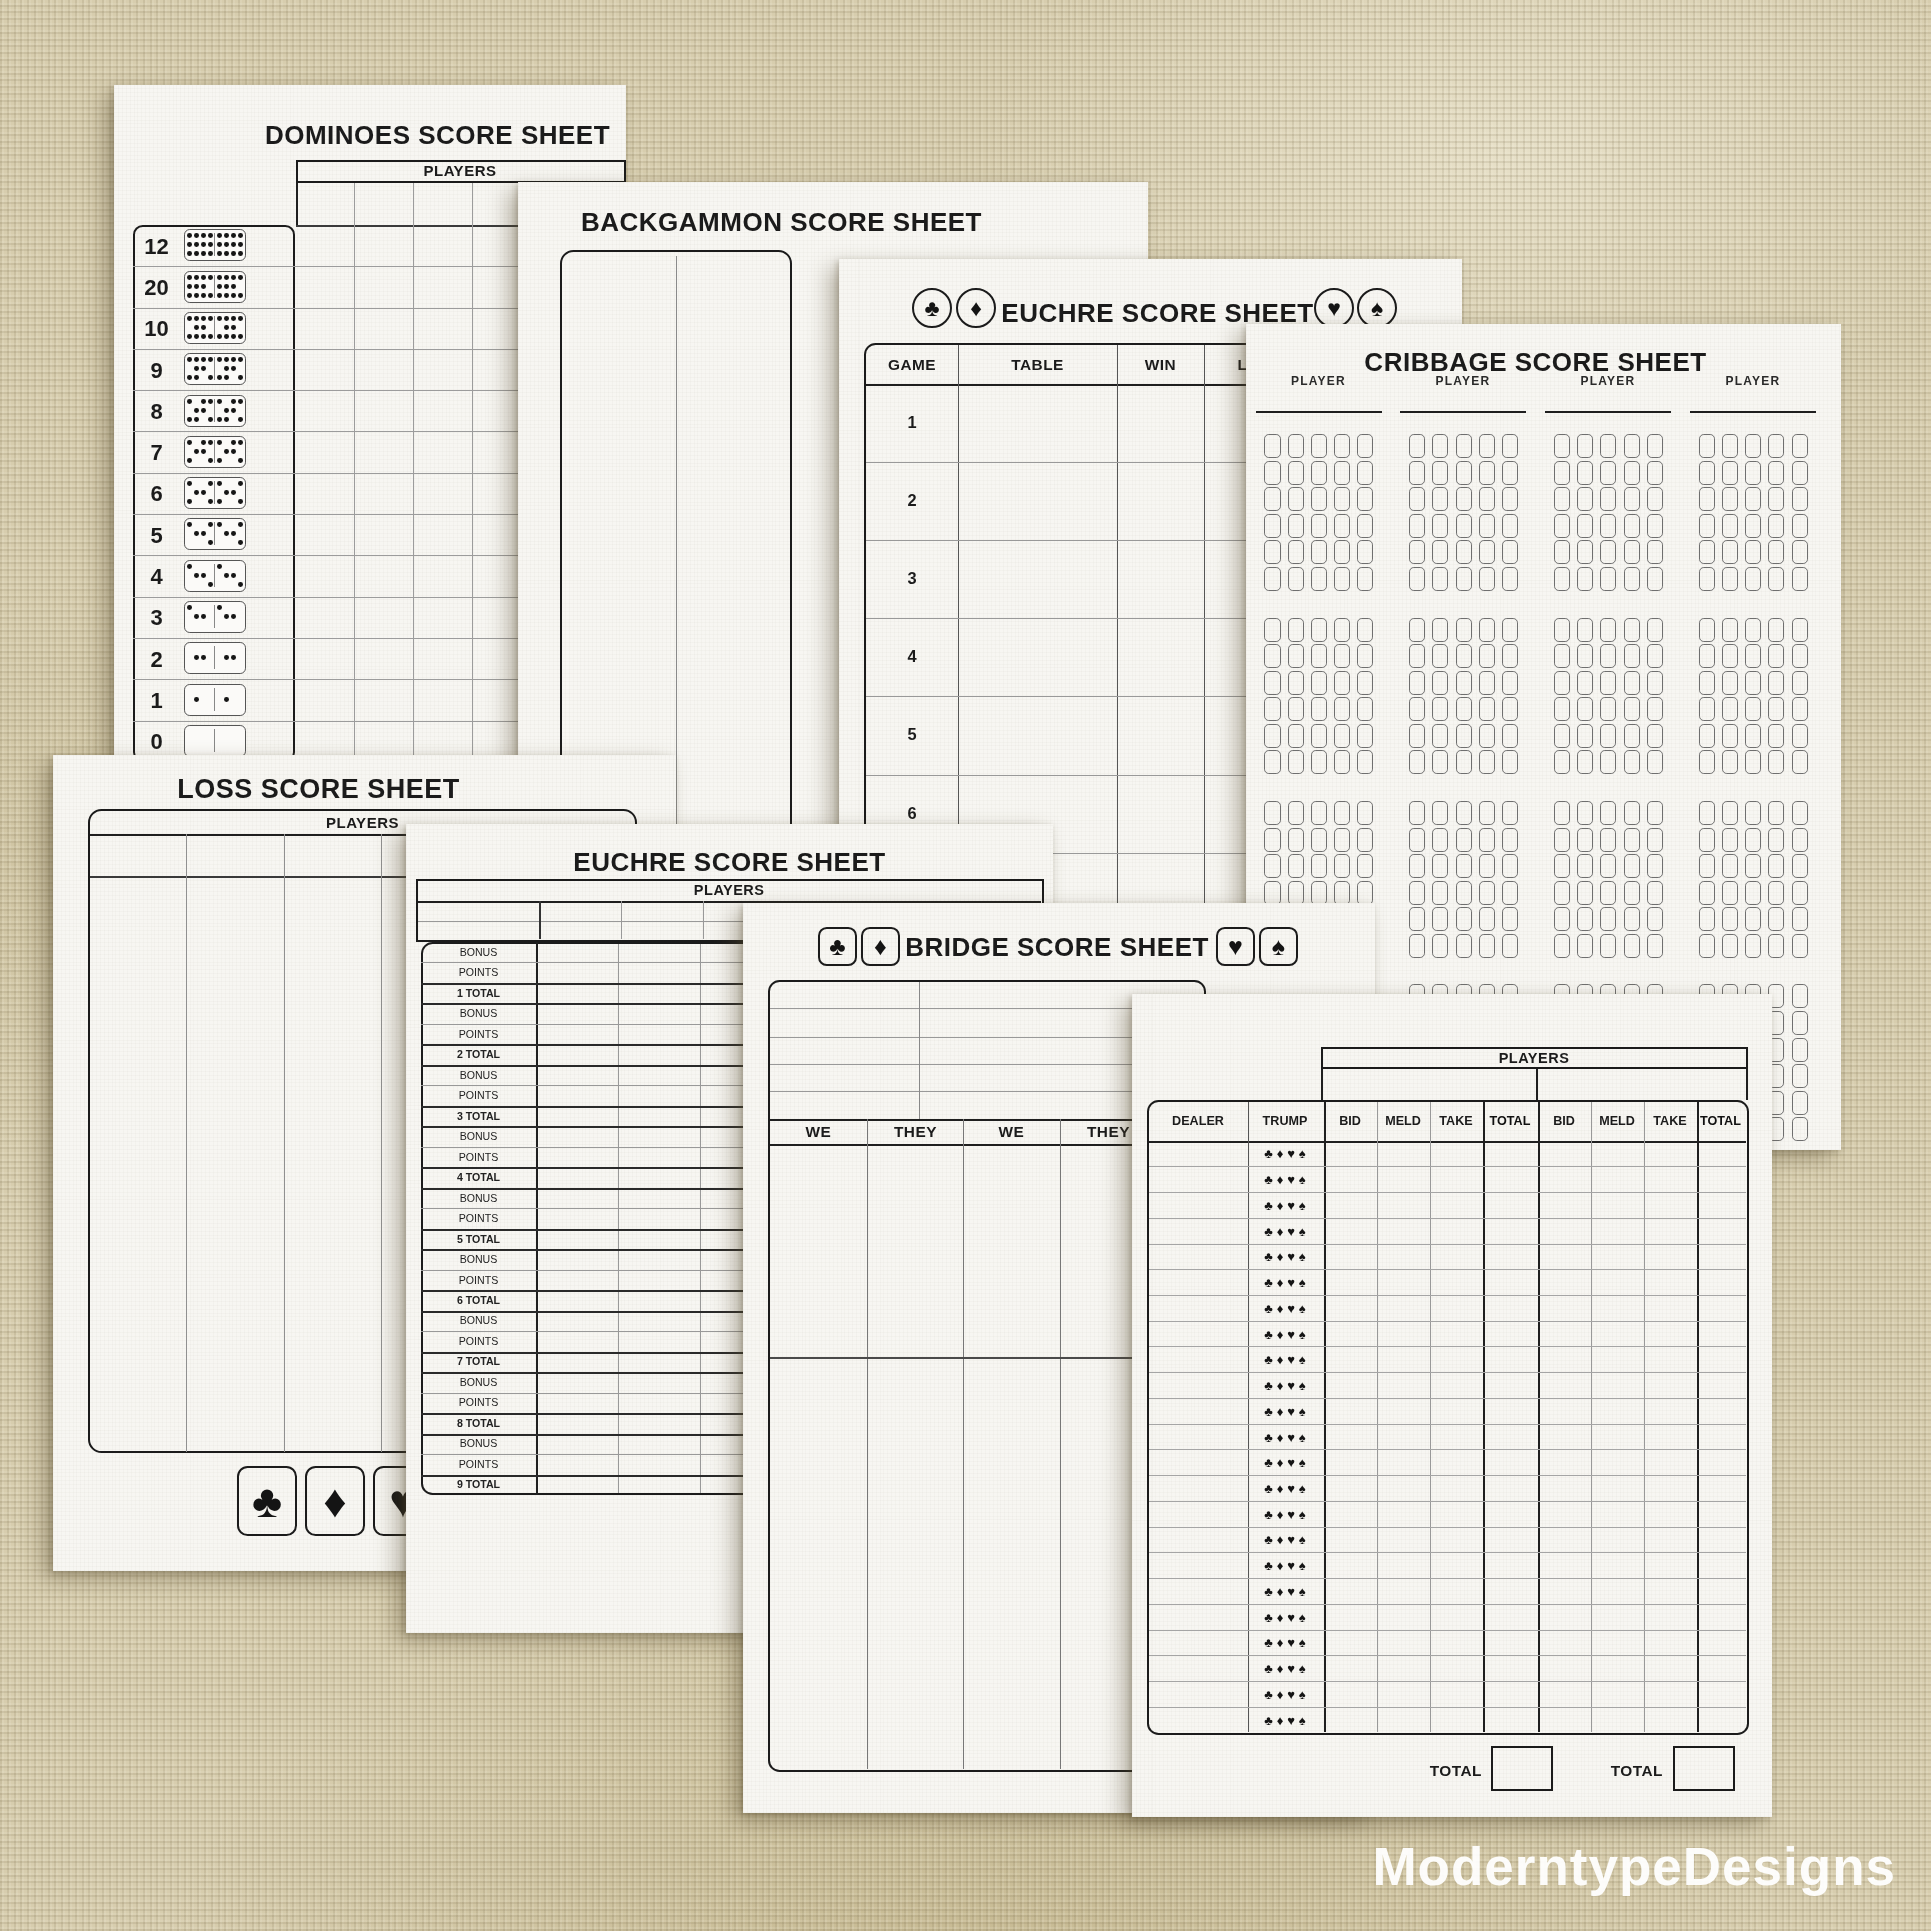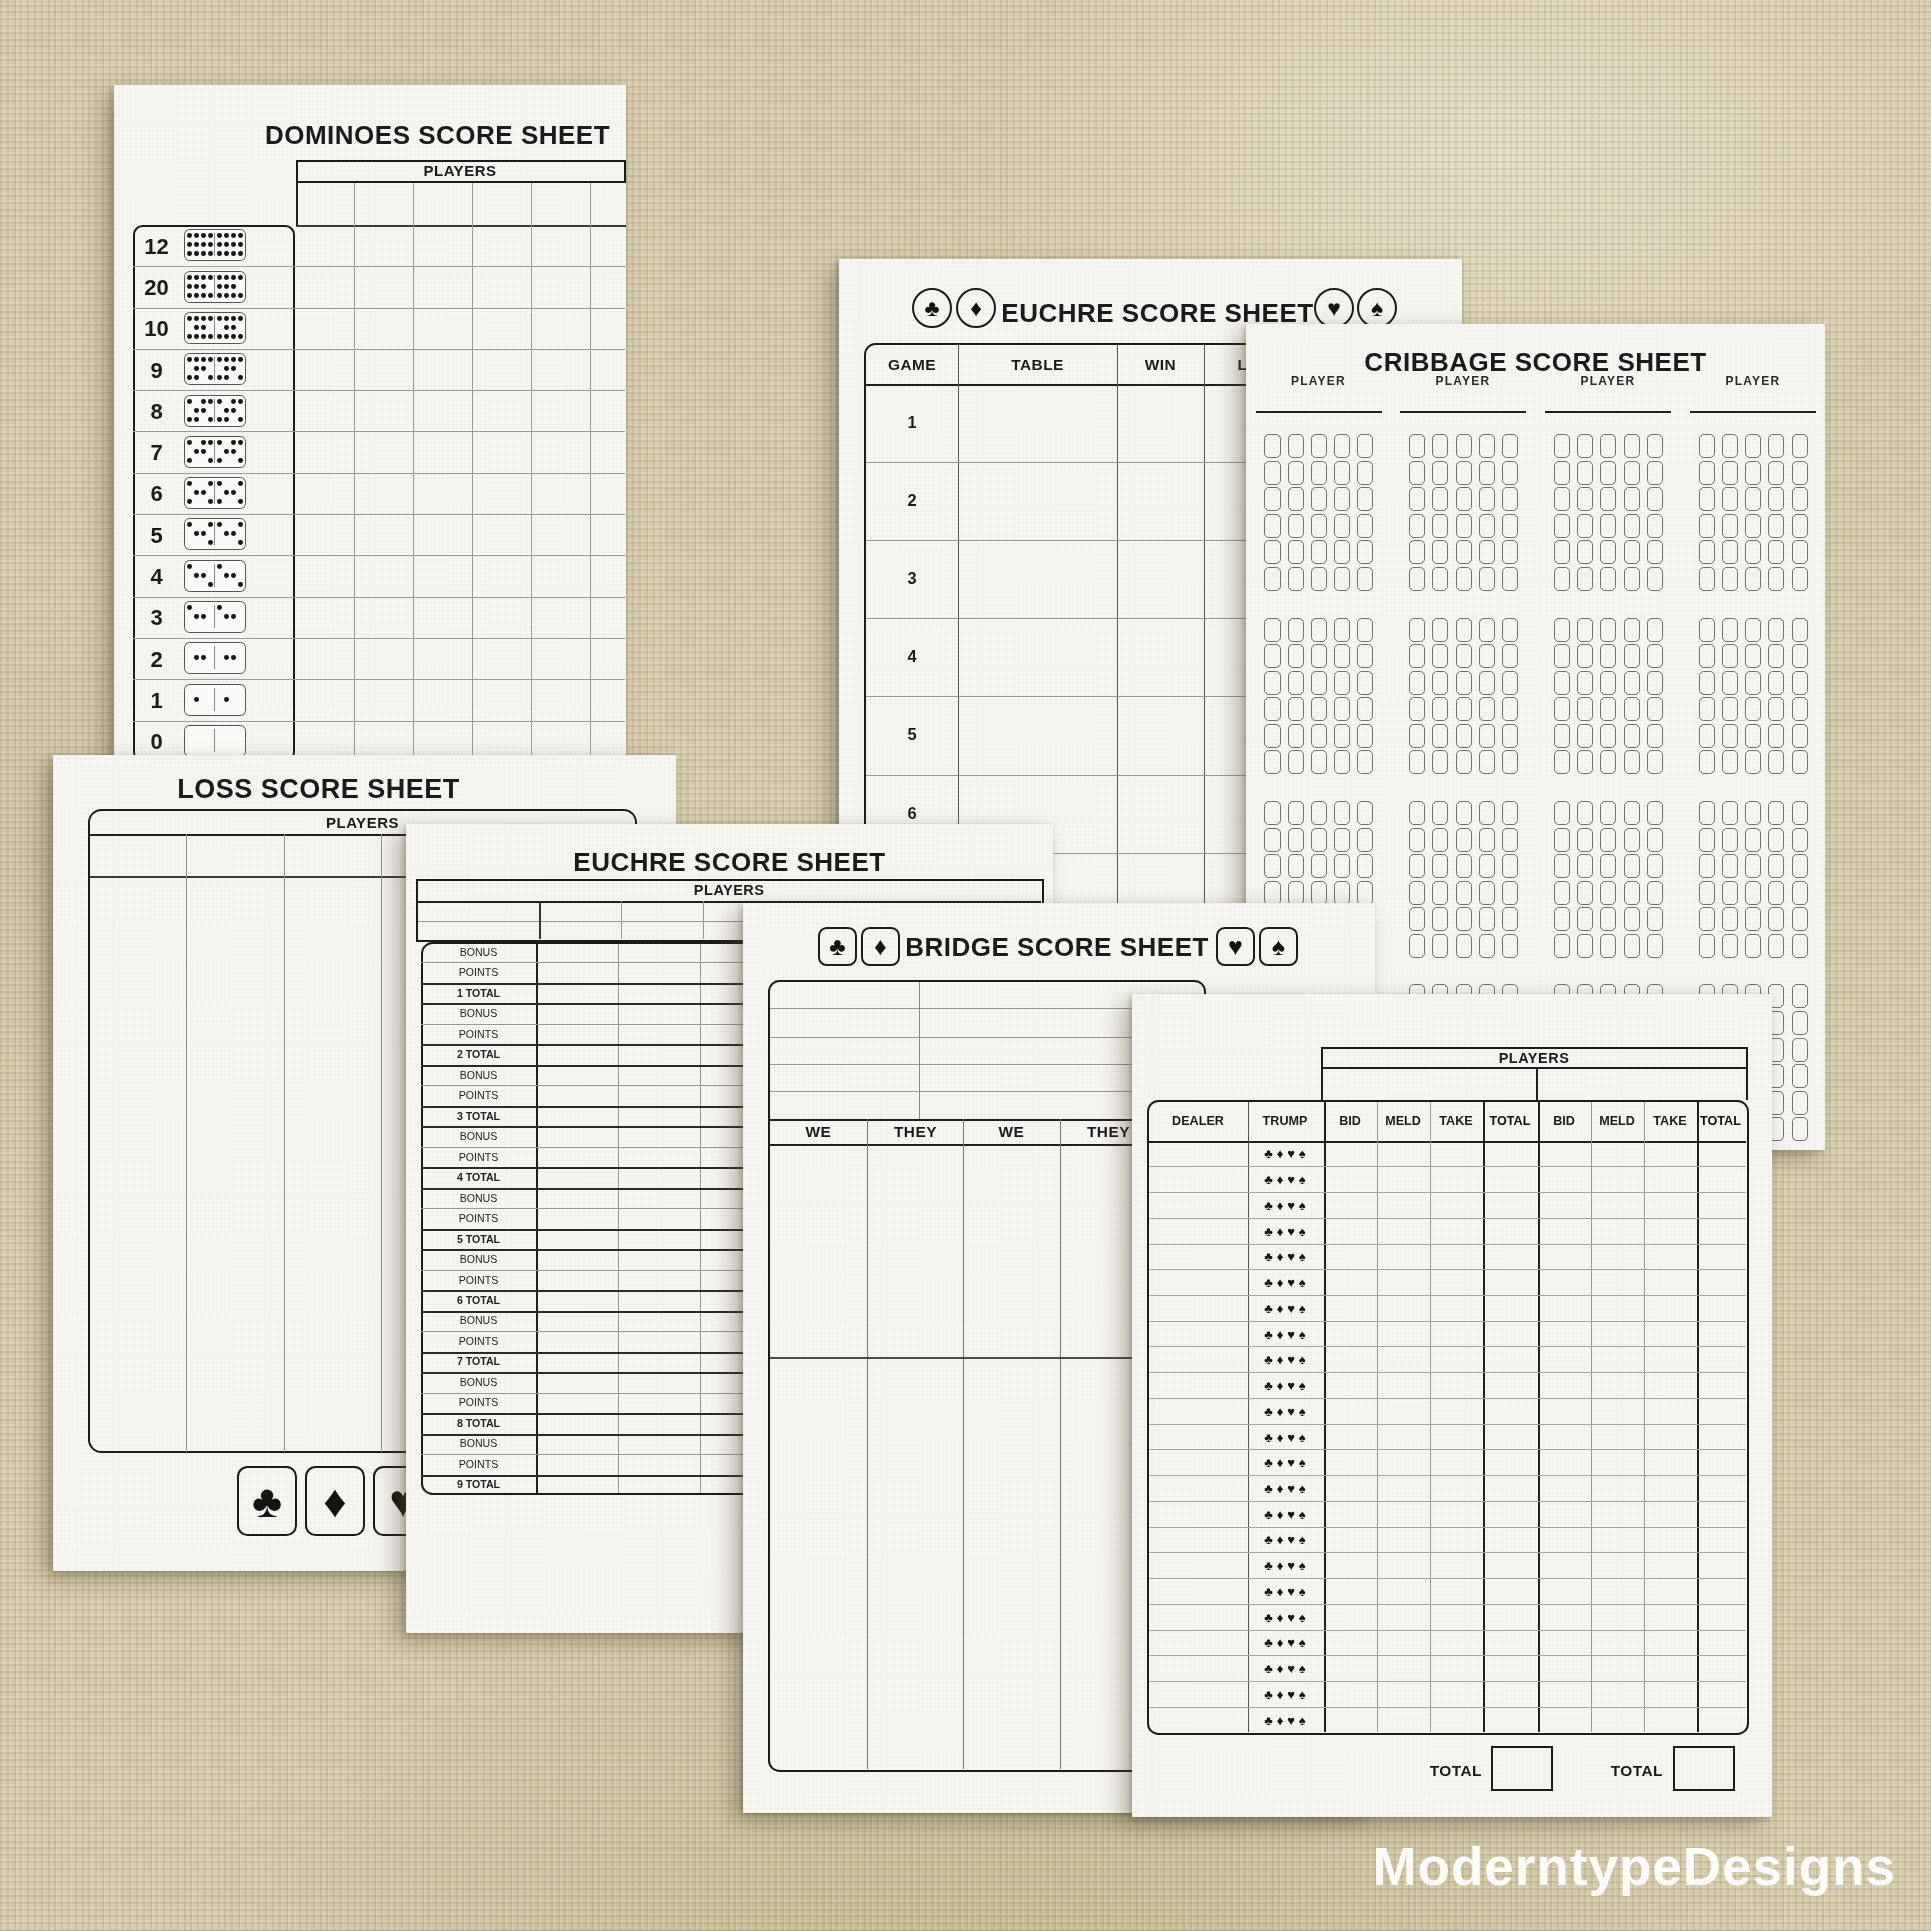--- a/index.html
+++ b/index.html
@@ -256,20 +256,26 @@
         <div class="abs" style="left: 29.4px; top: 2.9px; width: 1px; height: 23px; background: rgb(136, 136, 136); box-sizing: border-box;"></div>
         <div class="abs" style="left: 9.4px; top: 12px; width: 4.8px; height: 4.8px; background: rgb(22, 22, 22); box-sizing: border-box; border-radius: 50%;"></div>
         <div class="abs" style="left: 39px; top: 12px; width: 4.8px; height: 4.8px; background: rgb(22, 22, 22); box-sizing: border-box; border-radius: 50%;"></div>
       </div>
       <div class="abs" style="left: 19.3px; top: 636px; width: 492px; height: 1px; background: rgb(156, 156, 156); box-sizing: border-box;"></div>
       <div class="abs" style="left: 23px; top: 644px; width: 39px; box-sizing: border-box; font-size: 22px; font-weight: 700; text-align: center; white-space: nowrap;">0</div>
       <div class="abs" style="left: 70px; top: 640px; width: 62px; height: 32px; background: rgb(251, 250, 248); border: 1.4px solid rgb(85, 85, 85); box-sizing: border-box; border-radius: 5.8px;">
         <div class="abs" style="left: 29.4px; top: 2.9px; width: 1px; height: 23px; background: rgb(136, 136, 136); box-sizing: border-box;"></div>
       </div>
     </div>
+  <div class="sheet" id="sh-backgammon" style="left:518px;top:182px;width:630px;height:734px;">
+      <div class="abs" style="left: 0px; top: 25px; width: 527px; box-sizing: border-box; font-size: 26px; font-weight: 700; text-align: center; white-space: nowrap; letter-spacing: 0.5px;">BACKGAMMON SCORE SHEET</div>
+      <div class="abs" style="left: 42px; top: 68px; width: 232px; height: 657px; border: 2.4px solid rgb(27, 27, 27); box-sizing: border-box; border-radius: 13.5px;">
+        <div class="abs" style="left: 114px; top: 3.9px; width: 1px; height: 649px; background: rgb(138, 138, 138); box-sizing: border-box;"></div>
+      </div>
+    </div>
   <div class="sheet" id="sh-euchre" style="left:839px;top:259px;width:623px;height:1014px;">
       <div class="abs icon circle" style="left: 73px; top: 29px; width: 40px; height: 40px; box-sizing: border-box; font-size: 23px;">♣</div>
       <div class="abs icon circle" style="left: 117px; top: 29px; width: 40px; height: 40px; box-sizing: border-box; font-size: 23px;">♦</div>
       <div class="abs" style="left: 135px; top: 39px; width: 367px; box-sizing: border-box; font-size: 26px; font-weight: 700; text-align: center; white-space: nowrap; letter-spacing: 0.5px;">EUCHRE SCORE SHEET</div>
       <div class="abs icon circle" style="left: 475px; top: 29px; width: 40px; height: 40px; box-sizing: border-box; font-size: 23px;">♥</div>
       <div class="abs icon circle" style="left: 518px; top: 29px; width: 40px; height: 40px; box-sizing: border-box; font-size: 23px;">♠</div>
       <div class="abs" style="left: 25px; top: 84px; width: 574px; height: 872px; border: 2.4px solid rgb(27, 27, 27); box-sizing: border-box; border-radius: 11.6px 11.6px 0px 0px;">
         <div class="abs" style="left: 0px; top: 39px; width: 574px; height: 2.4px; background: rgb(31, 31, 31); box-sizing: border-box;"></div>
         <div class="abs" style="left: 92px; top: 0px; width: 1.4px; height: 872px; background: rgb(85, 85, 85); box-sizing: border-box;"></div>
         <div class="abs" style="left: 251px; top: 0px; width: 1.4px; height: 872px; background: rgb(85, 85, 85); box-sizing: border-box;"></div>
@@ -289,21 +295,21 @@
         <div class="abs" style="left: 0px; top: 351px; width: 574px; height: 1px; background: rgb(153, 153, 153); box-sizing: border-box;"></div>
         <div class="abs" style="left: 0px; top: 380px; width: 92px; box-sizing: border-box; font-size: 16.4px; font-weight: 700; text-align: center; white-space: nowrap;">5</div>
         <div class="abs" style="left: 0px; top: 430px; width: 574px; height: 1px; background: rgb(153, 153, 153); box-sizing: border-box;"></div>
         <div class="abs" style="left: 0px; top: 459px; width: 92px; box-sizing: border-box; font-size: 16.4px; font-weight: 700; text-align: center; white-space: nowrap;">6</div>
         <div class="abs" style="left: 0px; top: 508px; width: 574px; height: 1px; background: rgb(153, 153, 153); box-sizing: border-box;"></div>
         <div class="abs" style="left: 0px; top: 537px; width: 92px; box-sizing: border-box; font-size: 16.4px; font-weight: 700; text-align: center; white-space: nowrap;">7</div>
         <div class="abs" style="left: 0px; top: 586px; width: 574px; height: 1px; background: rgb(153, 153, 153); box-sizing: border-box;"></div>
         <div class="abs" style="left: 0px; top: 615px; width: 92px; box-sizing: border-box; font-size: 16.4px; font-weight: 700; text-align: center; white-space: nowrap;">8</div>
       </div>
     </div>
-  <div class="sheet" id="sh-cribbage" style="left:1246px;top:324px;width:579px;height:826px;">
+  <div class="sheet" id="sh-cribbage" style="left:1246px;top:324px;width:579px;height:826px;padding-left:16px;">
       <div class="abs" style="left: 0px; top: 23px; width: 579px; box-sizing: border-box; font-size: 26px; font-weight: 700; text-align: center; white-space: nowrap; letter-spacing: 0.5px;">CRIBBAGE SCORE SHEET</div>
       <div class="abs" style="left: 14.5px; top: 50px; width: 116px; box-sizing: border-box; font-size: 12px; font-weight: 700; text-align: center; white-space: nowrap; letter-spacing: 1.2px; color: rgb(42, 42, 42);">PLAYER</div>
       <div class="abs" style="left: 9.7px; top: 87px; width: 126px; height: 1.9px; background: rgb(31, 31, 31); box-sizing: border-box;"></div>
       <div class="abs" style="left: 18.3px; top: 110px; width: 16.4px; height: 24px; border: 1.4px solid rgb(111, 111, 111); box-sizing: border-box; border-radius: 4.8px;"></div>
       <div class="abs" style="left: 42px; top: 110px; width: 16.4px; height: 24px; border: 1.4px solid rgb(111, 111, 111); box-sizing: border-box; border-radius: 4.8px;"></div>
       <div class="abs" style="left: 65px; top: 110px; width: 16.4px; height: 24px; border: 1.4px solid rgb(111, 111, 111); box-sizing: border-box; border-radius: 4.8px;"></div>
       <div class="abs" style="left: 88px; top: 110px; width: 16.4px; height: 24px; border: 1.4px solid rgb(111, 111, 111); box-sizing: border-box; border-radius: 4.8px;"></div>
       <div class="abs" style="left: 111px; top: 110px; width: 16.4px; height: 24px; border: 1.4px solid rgb(111, 111, 111); box-sizing: border-box; border-radius: 4.8px;"></div>
       <div class="abs" style="left: 18.3px; top: 137px; width: 16.4px; height: 24px; border: 1.4px solid rgb(111, 111, 111); box-sizing: border-box; border-radius: 4.8px;"></div>
       <div class="abs" style="left: 42px; top: 137px; width: 16.4px; height: 24px; border: 1.4px solid rgb(111, 111, 111); box-sizing: border-box; border-radius: 4.8px;"></div>

